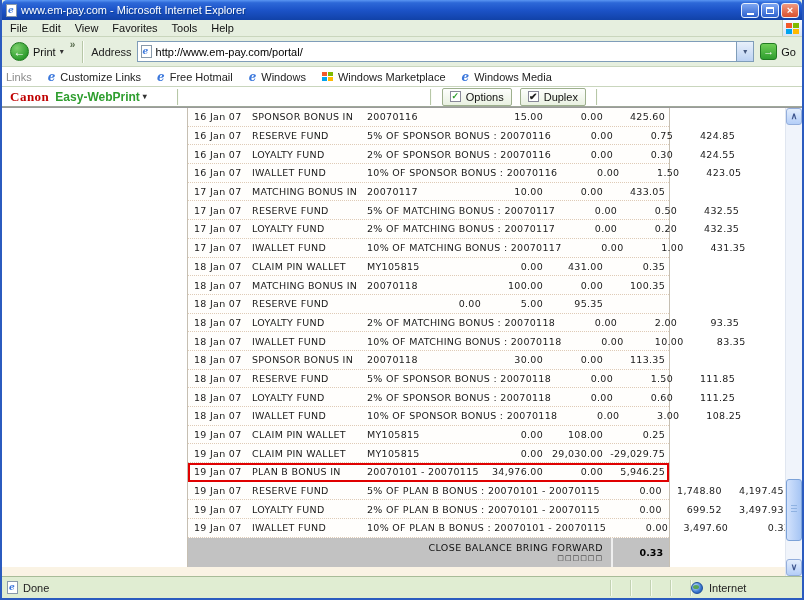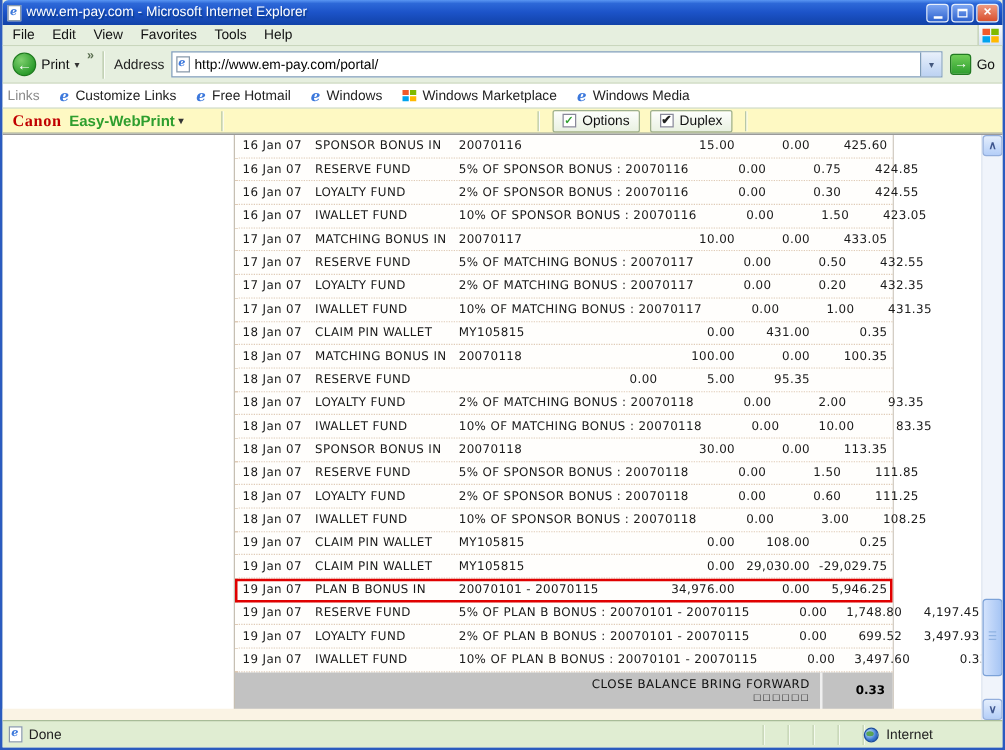--- a/index.html
+++ b/index.html
@@ -52,41 +52,41 @@
   .gobtn { display:flex; align-items:center; gap:4px; margin:0 2px 0 6px; font-size:11px; color:#111; }
   .goicon { width:17px; height:17px; border-radius:3px; background:linear-gradient(#6FCE57,#2F9E2F); border:1px solid #227A22;
     color:#fff; font-weight:bold; font-size:11px; display:flex; align-items:center; justify-content:center; line-height:1; }
 
   
   .linksbar { height:20px; display:flex; align-items:center; gap:16px; background:#ffffff; border-bottom:1px solid #C9D6BD; padding-left:4px; font-size:11px; color:#222; }
   .linkslabel { color:#8A8A8A; }
   .linkitem { display:flex; align-items:center; gap:5px; }
 
   
-  .canonbar { height:20px; display:flex; align-items:center; background:#fef9c3; border-bottom:1px solid #9FA89A; padding-left:8px; font-size:11px; color:#111; }
+  .canonbar { height:20px; display:flex; align-items:center; background:#ffffff; border-bottom:1px solid #9FA89A; padding-left:8px; font-size:11px; color:#111; }
   .canonbrand { color:#C00000; font-weight:bold; font-size:13px; font-family:"Liberation Serif", serif; letter-spacing:0.5px; margin-right:6px; }
   .webprint { display:flex; align-items:center; gap:3px; color:#2E9E2E; font-weight:bold; font-size:12px; margin-right:24px; }
   .cbtn { display:flex; align-items:center; gap:5px; padding:2px 7px;margin-top:34px; }
   .cbtn.outlined { border:1px solid #9EB08E; background:linear-gradient(#FDFEFD,#E9F1E1); border-radius:2px; margin:0 4px; }
   .tsep2 { width:2px; height:16px; border-left:1px solid #B7C7A7; border-right:1px solid #FAFDF8; margin:0 6px; }
   .printer { position:relative; width:13px; height:8px; background:linear-gradient(#ECECEC,#B8B8B8); border:1px solid #666; border-radius:1px; margin-top:3px; }
   .printer::before { content:""; position:absolute; left:2px; top:-4px; width:7px; height:3px; background:#fff; border:1px solid #666; }
   .printer::after { content:""; position:absolute; left:2px; bottom:-3px; width:7px; height:2px; background:#fff; border:1px solid #666; }
   .mag { position:relative; width:9px; height:9px; border:2px solid #3A66B0; border-radius:50%; background:#E8F0FB; margin-right:2px; }
   .mag::after { content:""; position:absolute; width:5px; height:2px; background:#3A66B0; transform:rotate(45deg); right:-4px; bottom:-2px; }
   .chkicon { width:11px; height:11px; background:#fff; border:1px solid #889; display:flex; align-items:center; justify-content:center;
     font-size:9px; color:#2E9E2E; font-weight:bold; line-height:1; }
   .chkicon.dark { color:#222; font-size:10px; }
   .listicon { width:11px; height:12px; background:#fff; border:1px solid #667; padding:2px 1px 0 1px; }
   .listicon i { display:block; height:1px; background:#3366CC; margin-bottom:2px; }
   .listicon i:first-child { background:#6699EE; }
 
   
   .content { position:relative; height:469px; background:#fff; border-top:1px solid #9A9A9A; }
-  .table { position:absolute; left:185px; top:0; width:528px; border:1px solid #C6BFB2; border-top:none;
+  .table { position:absolute; left:185px; top:0; width:483px; border:1px solid #C6BFB2; border-top:none;
     font-family:"DejaVu Sans", sans-serif; }
   .trow { display:grid; grid-template-columns:58px 115px 1fr 62px 60px 62px; align-items:center; height:18.7px;
     padding:0 4px 0 6px; border-bottom:1px dotted #DFCBB6; background:#FFFEFC; font-size:9.5px; letter-spacing:0.3px; color:#1A1A1A; }
   .trow .c { white-space:nowrap; overflow:visible; }
   .trow .num { text-align:right; }
   .trow.hl { outline:2px solid #E00000; outline-offset:-2px; }
   .tfoot { height:30px; background:#C2C2C2; display:flex; font-family:"DejaVu Sans", sans-serif; }
   .flabel { flex:1; text-align:right; padding:4px 8px 0 0; font-size:9.5px; letter-spacing:0.4px; color:#111;margin-left:36px; }
   .fsquares { font-size:7px; letter-spacing:1px; margin-top:1px; color:#222; }
   .fdiv { width:2px; background:#EFEFEF; }

